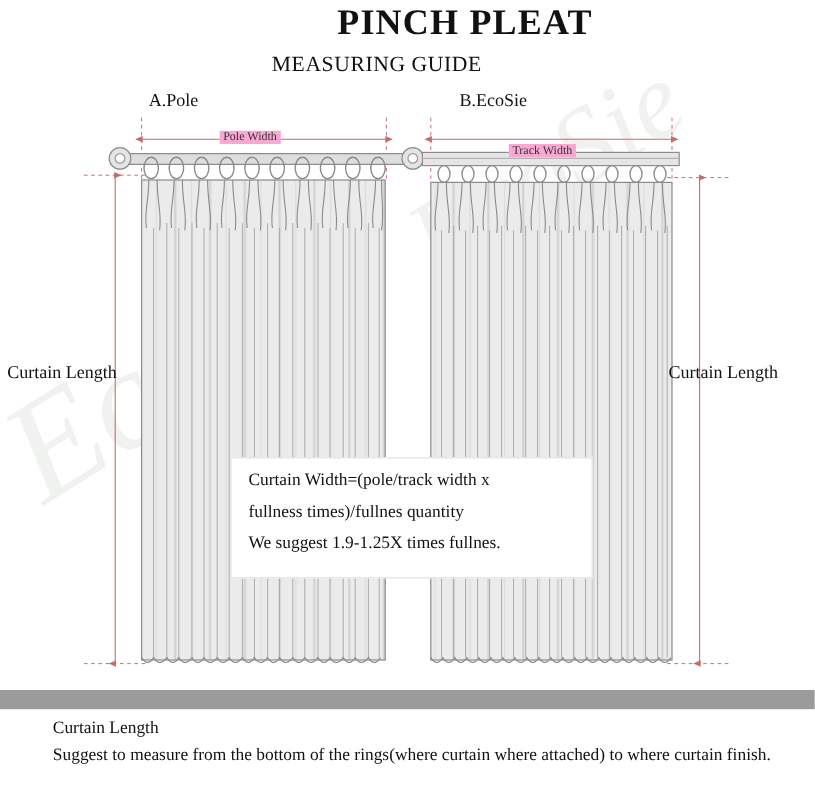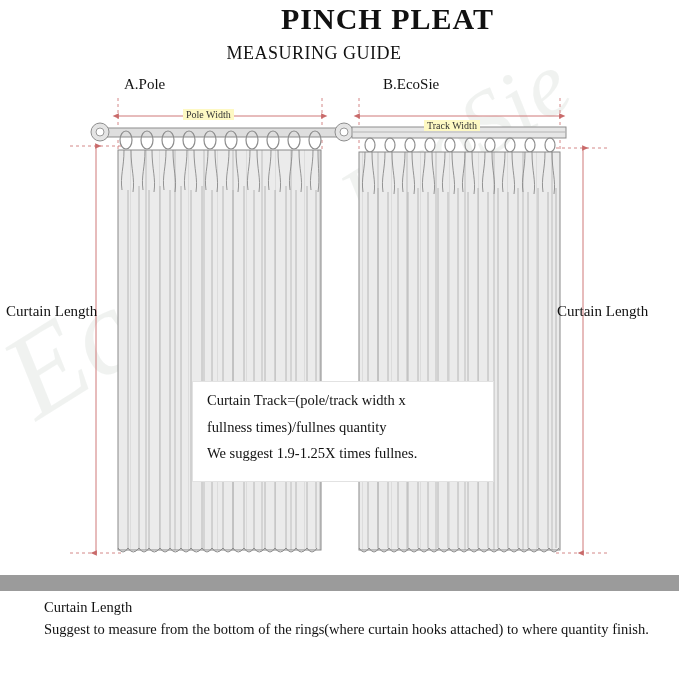--- a/index.html
+++ b/index.html
@@ -53,21 +53,21 @@
     text-align: right;
   }
   #label-pole { top: 76px; left: 124px; }
   #label-track { top: 76px; left: 383px; }
 
   
   .dim-label {
     position: absolute;
     font-size: 10px;
     color: #333;
-    background: #fef9c3;
+    background: #f9a8d4;
     padding: 0 3px;
   }
   #pole-width-label { top: 109px; left: 183px; }
   #track-width-label { top: 120px; left: 424px; }
 
   
   .len-label {
     position: absolute;
     font-size: 15px;
     color: #111;
@@ -337,26 +337,26 @@
     <line x1="583" y1="148" x2="583" y2="553" stroke="#c96a6a" stroke-width="0.9" marker-start="url(#arrU)" marker-end="url(#arrD)"></line>
   </svg>
 
   <div class="dim-label" id="pole-width-label">Pole Width</div>
   <div class="dim-label" id="track-width-label">Track Width</div>
 
   <div class="len-label" id="len-left">Curtain Length</div>
   <div class="len-label" id="len-right">Curtain Length</div>
 
   <div class="formula-box">
-    <p>Curtain Track=(pole/track width x</p>
+    <p>Curtain Width=(pole/track width x</p>
     <p>fullness times)/fullnes quantity</p>
     <p>We suggest 1.9-1.25X times fullnes.</p>
   </div>
 
   <div class="footer">
     <div class="footer-bar"></div>
     <div class="footer-text">
       <span class="ft-title">Curtain Length</span>
-      <span class="ft-body">Suggest to measure from the bottom of the rings(where curtain hooks attached) to where quantity finish.</span>
+      <span class="ft-body">Suggest to measure from the bottom of the rings(where curtain where attached) to where curtain finish.</span>
     </div>
   </div>
 
 </div>
 
 </body></html>

